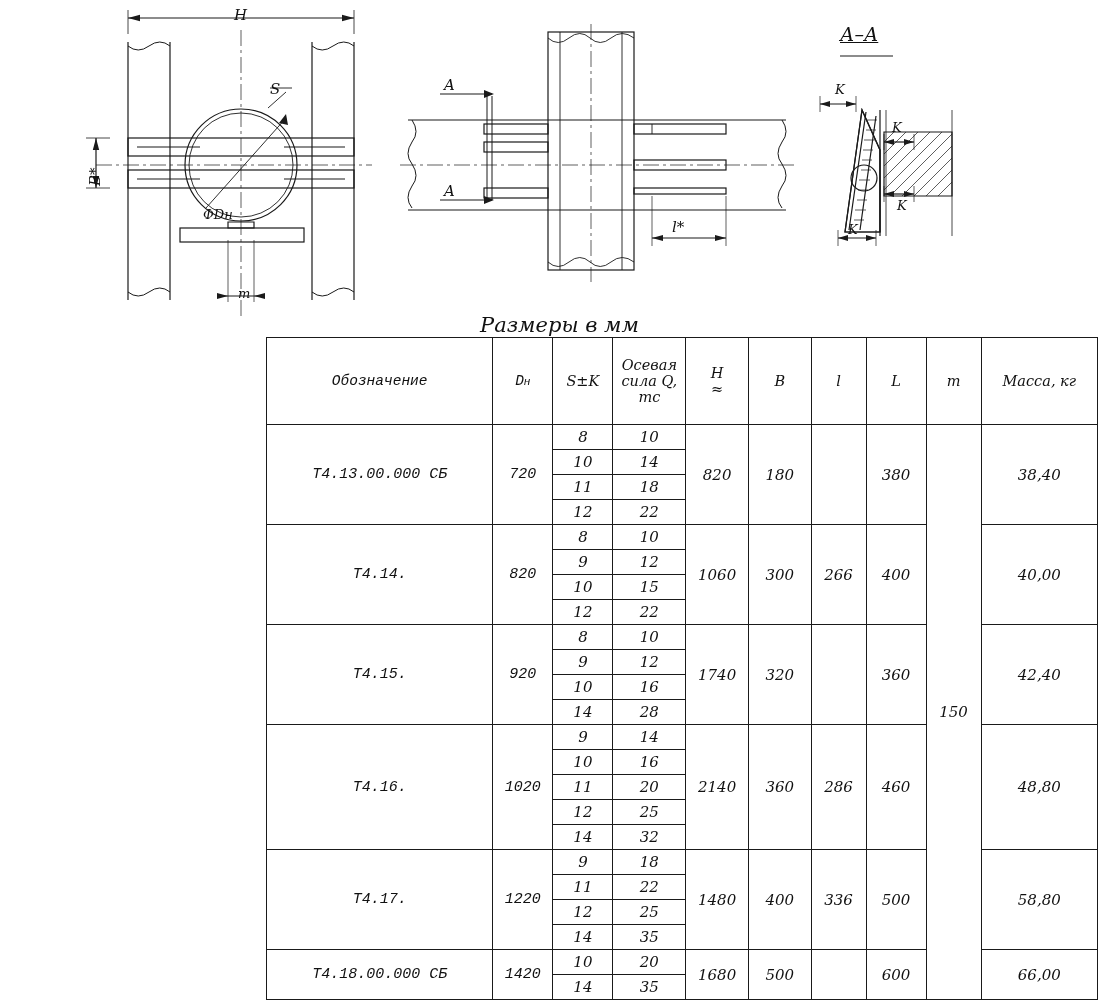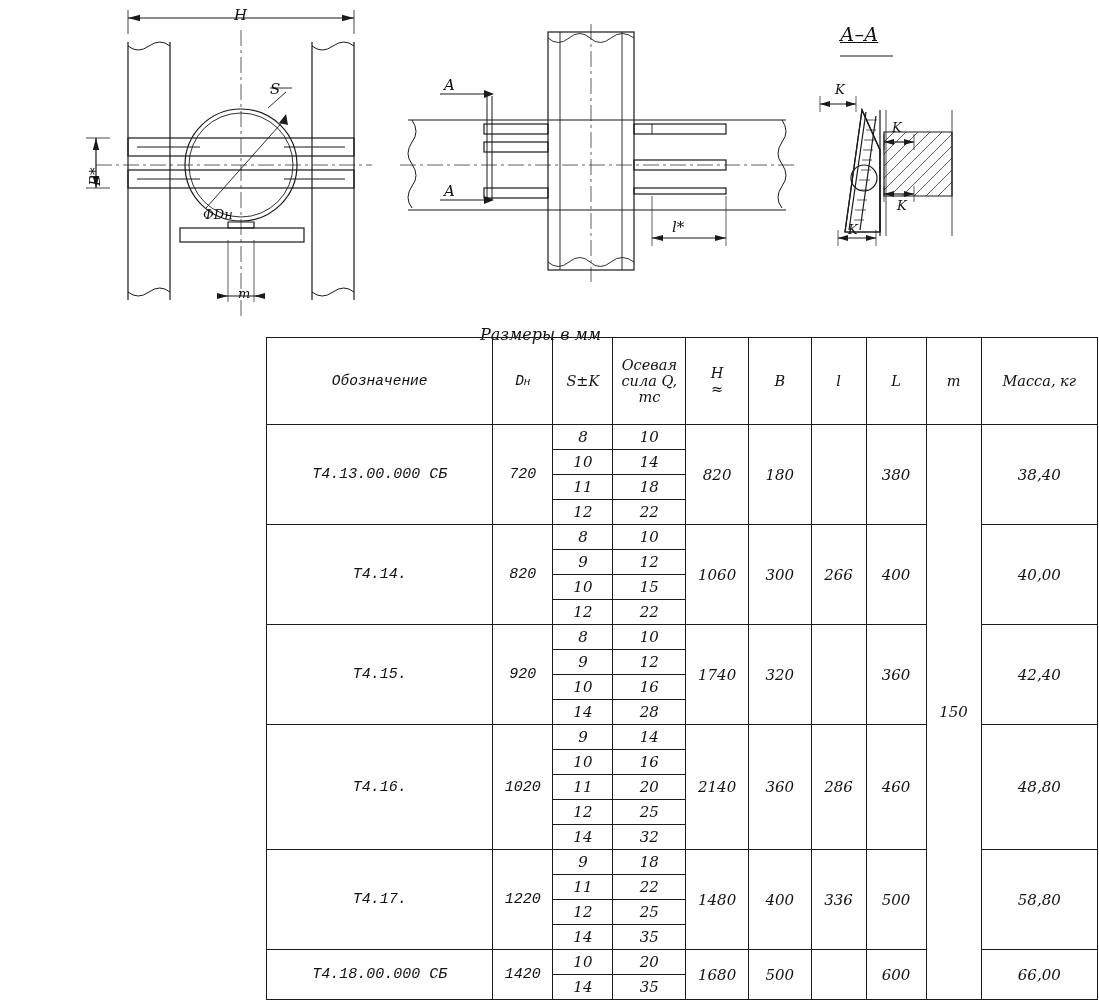--- a/index.html
+++ b/index.html
@@ -21,21 +21,21 @@
   .c-dn{width:46px;font-family:Liberation Mono, monospace;}
   .c-sk{width:46px;}
   .c-q{width:56px;}
   .c-h{width:48px;}
   .c-b{width:48px;}
   .c-l1{width:42px;}
   .c-l2{width:46px;}
   .c-m{width:42px;}
   .c-mass{width:90px;}
   .sub{font-size:11px;}
-  .cap{position:absolute;left:480px;top:313px;font-family:"DejaVu Serif",serif;font-style:italic;font-size:16px;margin-top:12px;}
+  .cap{position:absolute;left:480px;top:313px;font-family:"DejaVu Serif",serif;font-style:italic;font-size:21px;}
   .sk-cell{height:24px;}
 </style>
 </head>
 <body>
 
 <div class="sheet">
 
 <svg width="1099" height="330" viewBox="0 0 1099 330">
   <g fill="none" stroke="#1a1a1a" stroke-width="1.2">
 

